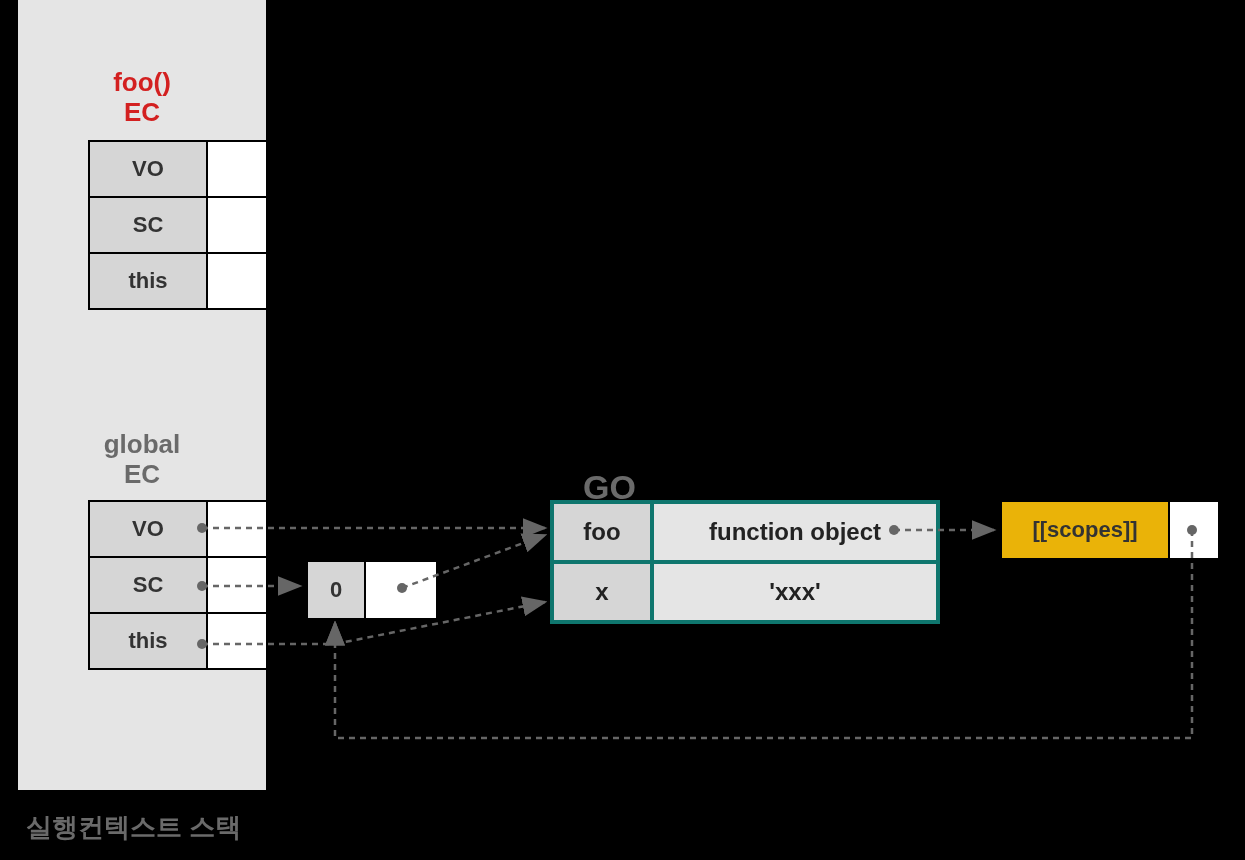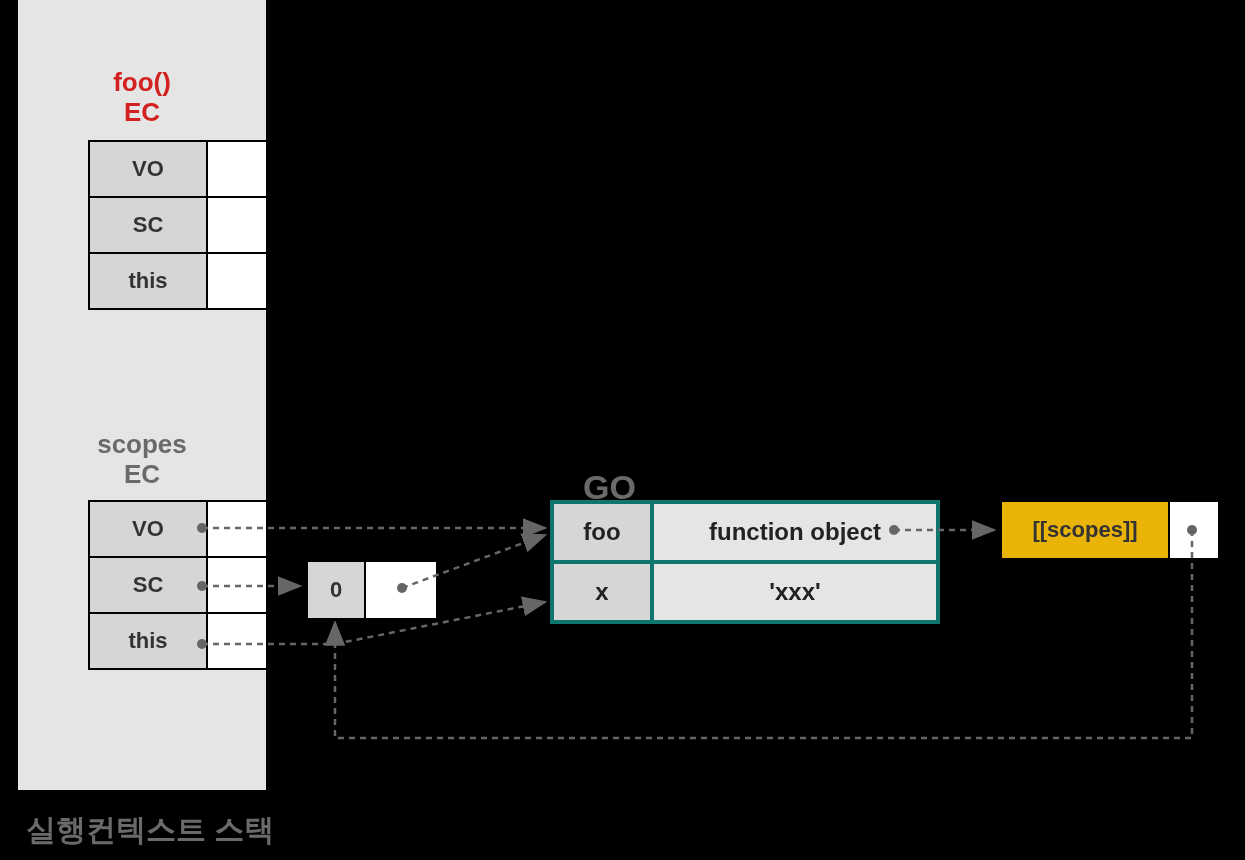--- a/index.html
+++ b/index.html
@@ -91,21 +91,21 @@
     font-size: 22px;
     font-weight: bold;
     text-align: center;
     color: #333;
   }
   .scopes-table .sc-label { width: 168px; background: #eab308; }
   .scopes-table .sc-val { width: 50px; background: #fff; }
   .stack-caption {
     position: absolute;
     color: #6a6a6a;
-    font-size: 30px;
+    font-size: 26px;
     font-weight: bold;
   }
   svg.arrows {
     position: absolute;
     left: 0; top: 0;
     width: 1245px; height: 860px;
     pointer-events: none;
   }
 </style>
 </head>
@@ -128,21 +128,21 @@
         <td class="value-cell"></td>
       </tr>
   <tr>
         <td class="label-cell">this</td>
         <td class="value-cell"></td>
       </tr>
 </tbody>
   </table>
 
 <div class="ec-title gray" style="left:52px; top:430px;">
-  <span>scopes</span><br>
+  <span>global</span><br>
   <span>EC</span>
 </div>
 <table class="ec-table" style="left:52px; top:500px;">
   <tbody>
       <tr>
         <td class="label-cell">VO</td>
         <td class="value-cell"></td>
       </tr>
   <tr>
         <td class="label-cell">SC</td>

